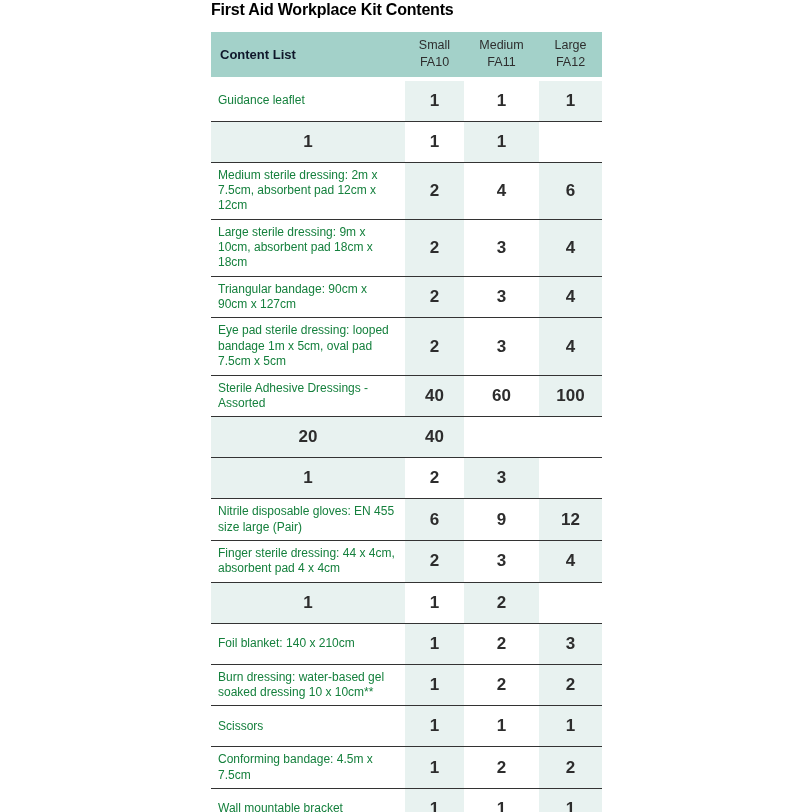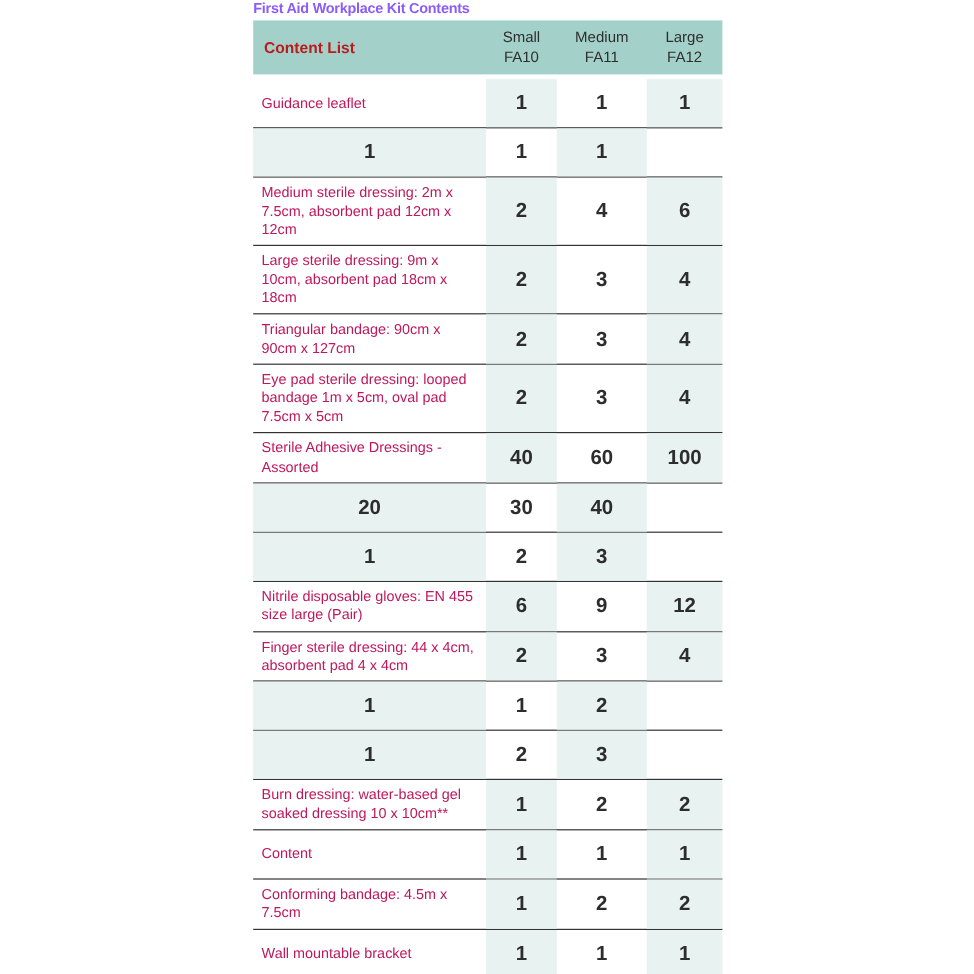--- a/index.html
+++ b/index.html
@@ -9,59 +9,59 @@
     position: relative;
     overflow: hidden;
   }
   .doc {
     position: absolute;
     left: 211px;
     top: 1px;
     width: 391px;
   }
   .title {
-    font-size: 12px;
+    font-size: 16px;
     font-weight: bold;
-    color: #8b5cf6;
+    color: #000000;
     letter-spacing: -0.2px;
-    margin: 0 0 3px 0;
+    margin: 0 0 13px 0;
     line-height: 1.1;
   }
   .thead {
     display: grid;
     grid-template-columns: 194px 59px 75px 63px;
     background: var(--header-bg, #a3d1c9);
     height: 45px;
     align-items: center;
   }
   .th-content {
     font-size: 13px;
     font-weight: bold;
-    color: #b91c1c;
+    color: #0f172a;
     padding-left: 9px;
   }
   .th-col {
     text-align: center;
     font-size: 12.5px;
     font-weight: normal;
     color: #2e2e2e;
     line-height: 1.35;
   }
   .spacer { height: 4px; }
   .row {
     display: grid;
     grid-template-columns: 194px 59px 75px 63px;
     border-bottom: 1.5px solid var(--line, #333333);
     min-height: 40px;
   }
   .cell-item {
     display: flex;
     align-items: center;
     font-size: 12px;
-    color: #be185d;
+    color: #15803d;
     line-height: 1.28;
     padding: 5px 8px 5px 7px;
   }
   .cell-num {
     display: flex;
     align-items: center;
     justify-content: center;
     font-size: 17px;
     font-weight: bold;
     color: #2d2d2d;
@@ -136,21 +136,20 @@
 
   <div class="row">
     <div class="cell-item">Sterile Adhesive Dressings - Assorted</div>
     <div class="cell-num tint">40</div>
     <div class="cell-num">60</div>
     <div class="cell-num tint">100</div>
   </div>
 
   <div class="row">
     <div class="cell-num tint">20</div>
-    <div class="cell-num">30</div>
     <div class="cell-num tint">40</div>
   </div>
 
   <div class="row">
     <div class="cell-num tint">1</div>
     <div class="cell-num">2</div>
     <div class="cell-num tint">3</div>
   </div>
 
   <div class="row">
@@ -167,34 +166,35 @@
     <div class="cell-num tint">4</div>
   </div>
 
   <div class="row">
     <div class="cell-num tint">1</div>
     <div class="cell-num">1</div>
     <div class="cell-num tint">2</div>
   </div>
 
   <div class="row">
+    <div class="cell-item">Foil blanket: 140 x 210cm</div>
     <div class="cell-num tint">1</div>
     <div class="cell-num">2</div>
     <div class="cell-num tint">3</div>
   </div>
 
   <div class="row">
     <div class="cell-item">Burn dressing: water-based gel soaked dressing 10 x 10cm**</div>
     <div class="cell-num tint">1</div>
     <div class="cell-num">2</div>
     <div class="cell-num tint">2</div>
   </div>
 
   <div class="row">
-    <div class="cell-item">Content</div>
+    <div class="cell-item">Scissors</div>
     <div class="cell-num tint">1</div>
     <div class="cell-num">1</div>
     <div class="cell-num tint">1</div>
   </div>
 
   <div class="row">
     <div class="cell-item">Conforming bandage: 4.5m x 7.5cm</div>
     <div class="cell-num tint">1</div>
     <div class="cell-num">2</div>
     <div class="cell-num tint">2</div>

